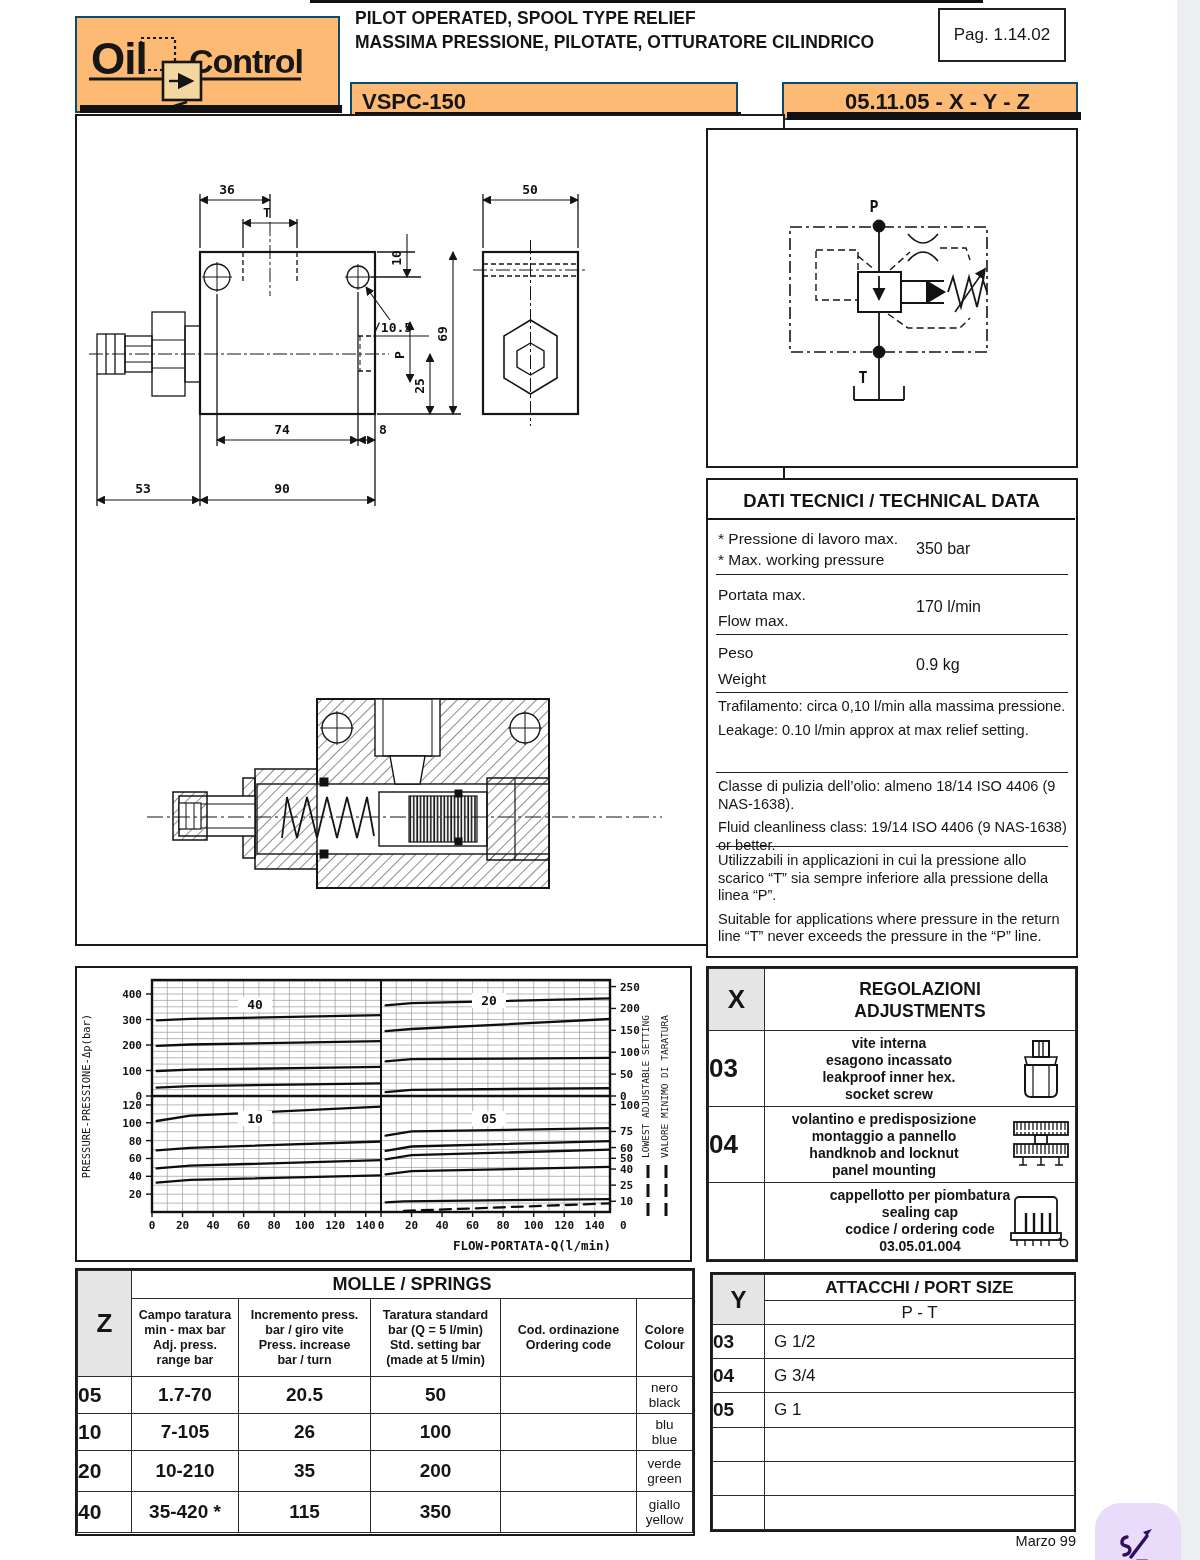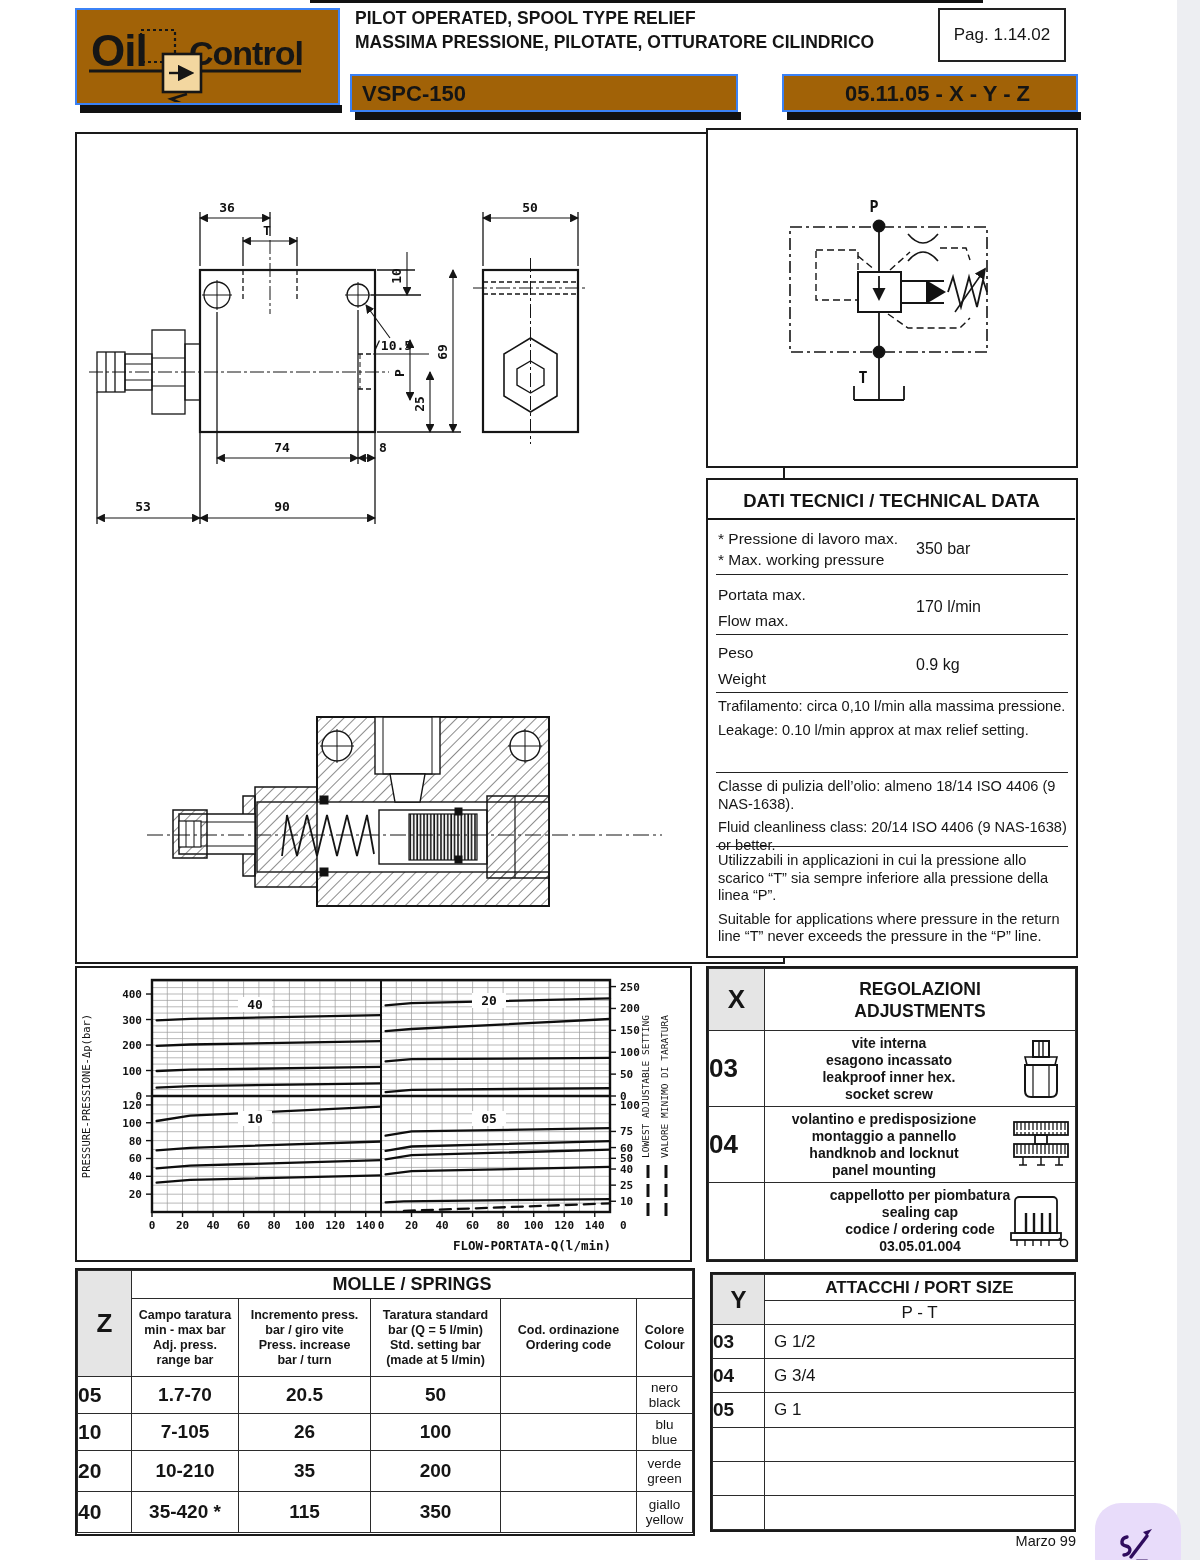--- a/index.html
+++ b/index.html
@@ -1,20 +1,20 @@
 <!DOCTYPE html>
 <html><head>
 <meta charset="utf-8">
 <style>
   html,body{margin:0;padding:0;background:#fff;}
   #page{position:relative;width:1200px;height:1560px;background:#fff;overflow:hidden;
         font-family:"Liberation Sans",sans-serif;color:#151515;}
   .abs{position:absolute;}
   .frame{position:absolute;border:2.5px solid #1a1a1a;background:#fff;box-sizing:border-box;}
-  .tanbox{position:absolute;background:#a16207;border:2px solid #3b82f6;box-sizing:border-box;}
+  .tanbox{position:absolute;background:#fdba74;border:2px solid #0c4a6e;box-sizing:border-box;margin-top:8px;}
   .shadowbar{position:absolute;background:#111;}
   .pre{white-space:pre-line;}
   .ttl{font-weight:bold;font-size:17.5px;line-height:24px;}
   table{border-collapse:collapse;table-layout:fixed;}
   td,th{border:1.5px solid #2b2b2b;padding:0;vertical-align:middle;box-sizing:border-box;}
   .zcode{background:#e5e5e5;font-weight:bold;font-size:26px;text-align:center;}
   .ttitle{font-weight:bold;font-size:18px;text-align:center;}
   .dcode{font-weight:bold;font-size:21px;text-align:left;}
   .dval{font-weight:bold;font-size:19px;text-align:center;}
   .chead{font-weight:bold;font-size:12.5px;text-align:center;line-height:15px;}
@@ -73,21 +73,21 @@
   <div class="tanbox" style="left:350px;top:74px;width:388px;height:38px;">
     <div style="font-weight:bold;font-size:22px;padding:5px 0 0 10px;">VSPC-150</div>
   </div>
   <div class="shadowbar" style="left:355px;top:112px;width:386px;height:8px;"></div>
 
   <div class="tanbox" style="left:782px;top:74px;width:296px;height:38px;text-align:center;padding-left:15px;">
     <div style="font-weight:bold;font-size:22px;padding-top:5px;">05.11.05 - X - Y - Z</div>
   </div>
   <div class="shadowbar" style="left:787px;top:112px;width:294px;height:8px;"></div>
 
-  <div class="frame" style="left:75px;top:132px;width:710px;height:832px;">
+  <div class="frame" style="left:75px;top:114px;width:710px;height:832px;">
 
     <svg class="abs" style="left:0;top:8px;" width="612" height="430" viewBox="0 0 612 430">
       <defs>
         <marker id="ar" viewBox="0 0 10 10" refX="9" refY="5" markerWidth="8" markerHeight="8" orient="auto-start-reverse">
             <path d="M0,0L10,5L0,10z" fill="#151515"></path>
           </marker>
       </defs>
       <g stroke="#151515" fill="none" stroke-width="1.3">
 
         <rect x="123" y="128" width="175" height="162" stroke-width="2.2" fill="#fff"></rect>
@@ -270,21 +270,21 @@
     <div class="sep" style="top:212px;"></div>
 
     <div class="abs" style="left:10px;top:218px;width:350px;">
       <p class="note">Trafilamento: circa 0,10 l/min alla massima pressione.</p>
       <p class="note">Leakage: 0.10  l/min approx at max relief setting.</p>
     </div>
     <div class="sep" style="top:292px;"></div>
 
     <div class="abs" style="left:10px;top:298px;width:350px;">
       <p class="note">Classe di pulizia dell’olio: almeno 18/14 ISO 4406 (9 NAS-1638).</p>
-      <p class="note">Fluid cleanliness class: 20/14 ISO 4406 (9 NAS-1638) or better.</p>
+      <p class="note">Fluid cleanliness class: 19/14 ISO 4406 (9 NAS-1638) or better.</p>
     </div>
     <div class="sep" style="top:366px;"></div>
 
     <div class="abs" style="left:10px;top:372px;width:350px;">
       <p class="note">Utilizzabili in applicazioni in cui la pressione allo scarico “T” sia sempre inferiore alla pressione della linea “P”.</p>
       <p class="note">Suitable for applications where pressure in the return line “T” never exceeds the pressure in the “P” line.</p>
     </div>
   </div>
 
   <div class="frame" style="left:75px;top:966px;width:617px;height:296px;">

